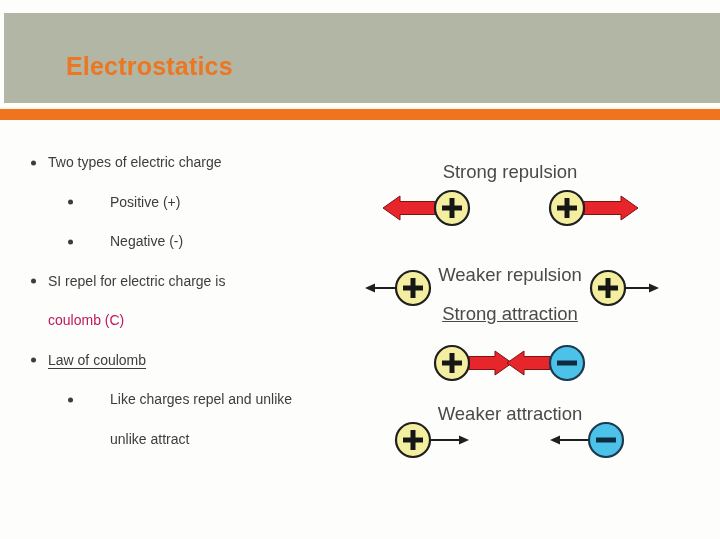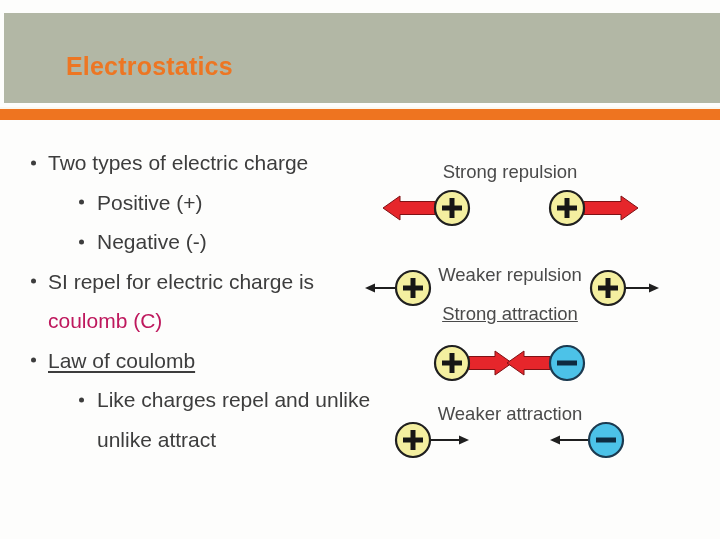--- a/index.html
+++ b/index.html
@@ -21,25 +21,25 @@
     color: var(--title-orange);
   }
   .divider {
     position: absolute; left: 0; right: 0; top: 107px; height: 11px;
     background: var(--accent-orange);
     border-top: 2px solid #fbf7ef;
   }
 
   .bullet-list {
     position: absolute; left: 0; top: 143px; width: 363px;
-    font-size: 21px; color: var(--body-text);
+    font-size: 14px; color: var(--body-text);
   }
   .bline { position: relative; height: 39.5px; line-height: 39.5px; white-space: nowrap; }
   .bline.l1 { padding-left: 48px; }
-  .bline.l2 { padding-left: 86px; margin-left: 11px; }
+  .bline.l2 { padding-left: 110px; }
   .dot {
     position: absolute; top: 50%; transform: translateY(-50%);
     width: 5px; height: 5px; border-radius: 50%;
     background: var(--body-text);
   }
   .l1 > .dot { left: 31px; }
   .l2 > .dot { left: 68px; }
 
   .charge-diagram { position: absolute; left: 363px; top: 0; width: 350px; height: 419px; }
   .dlabel {

